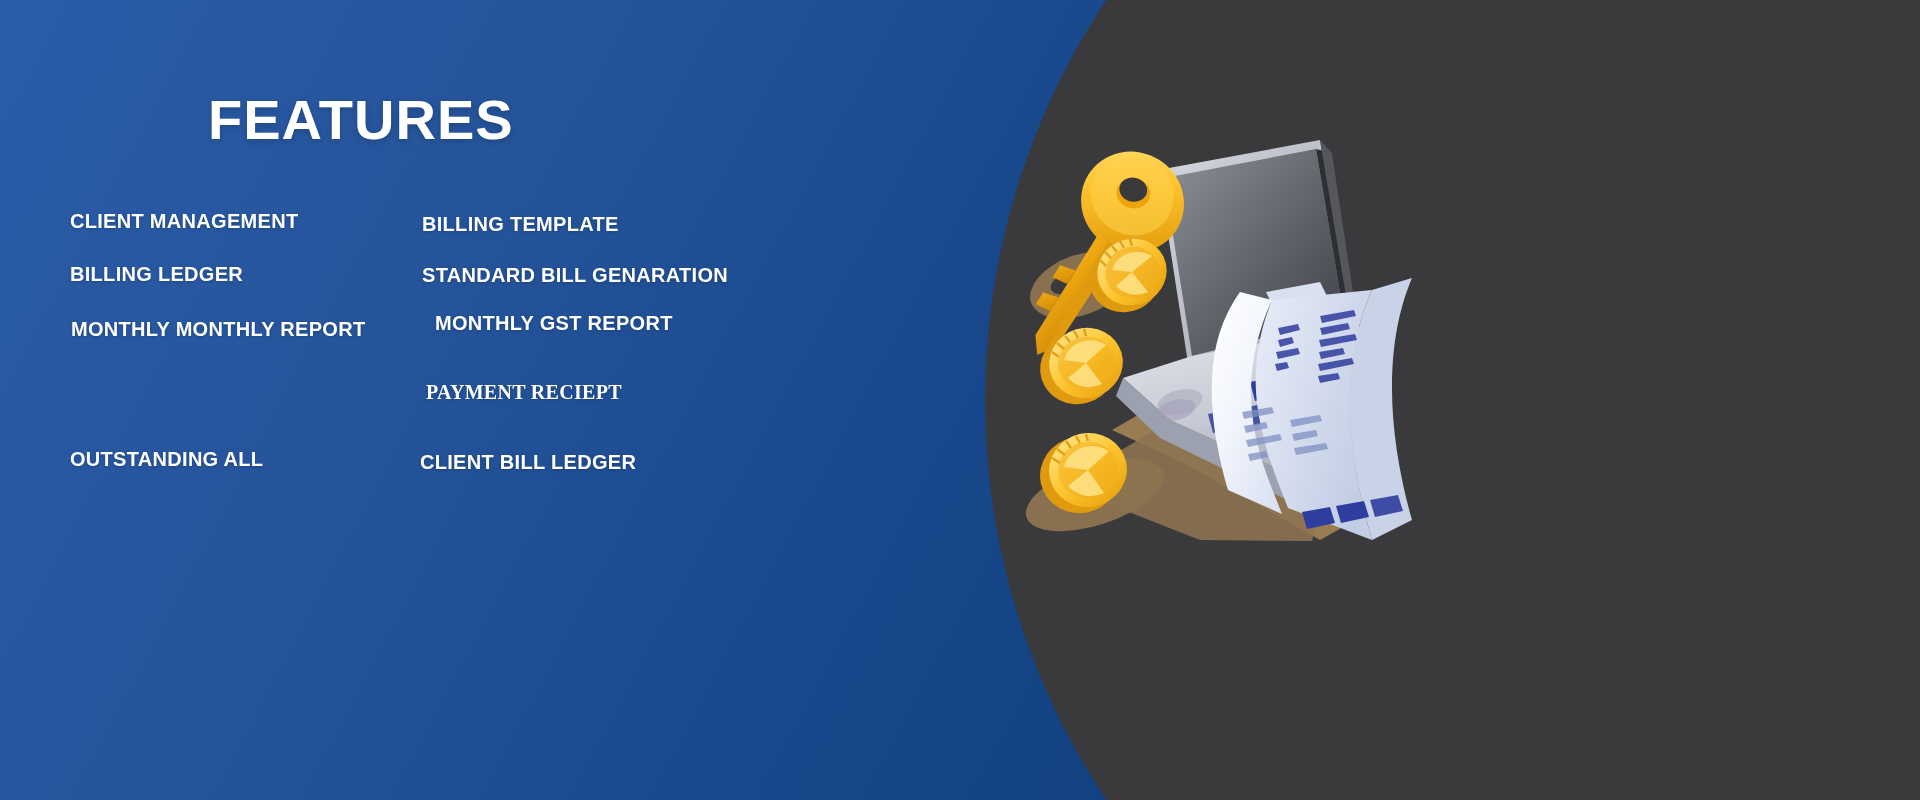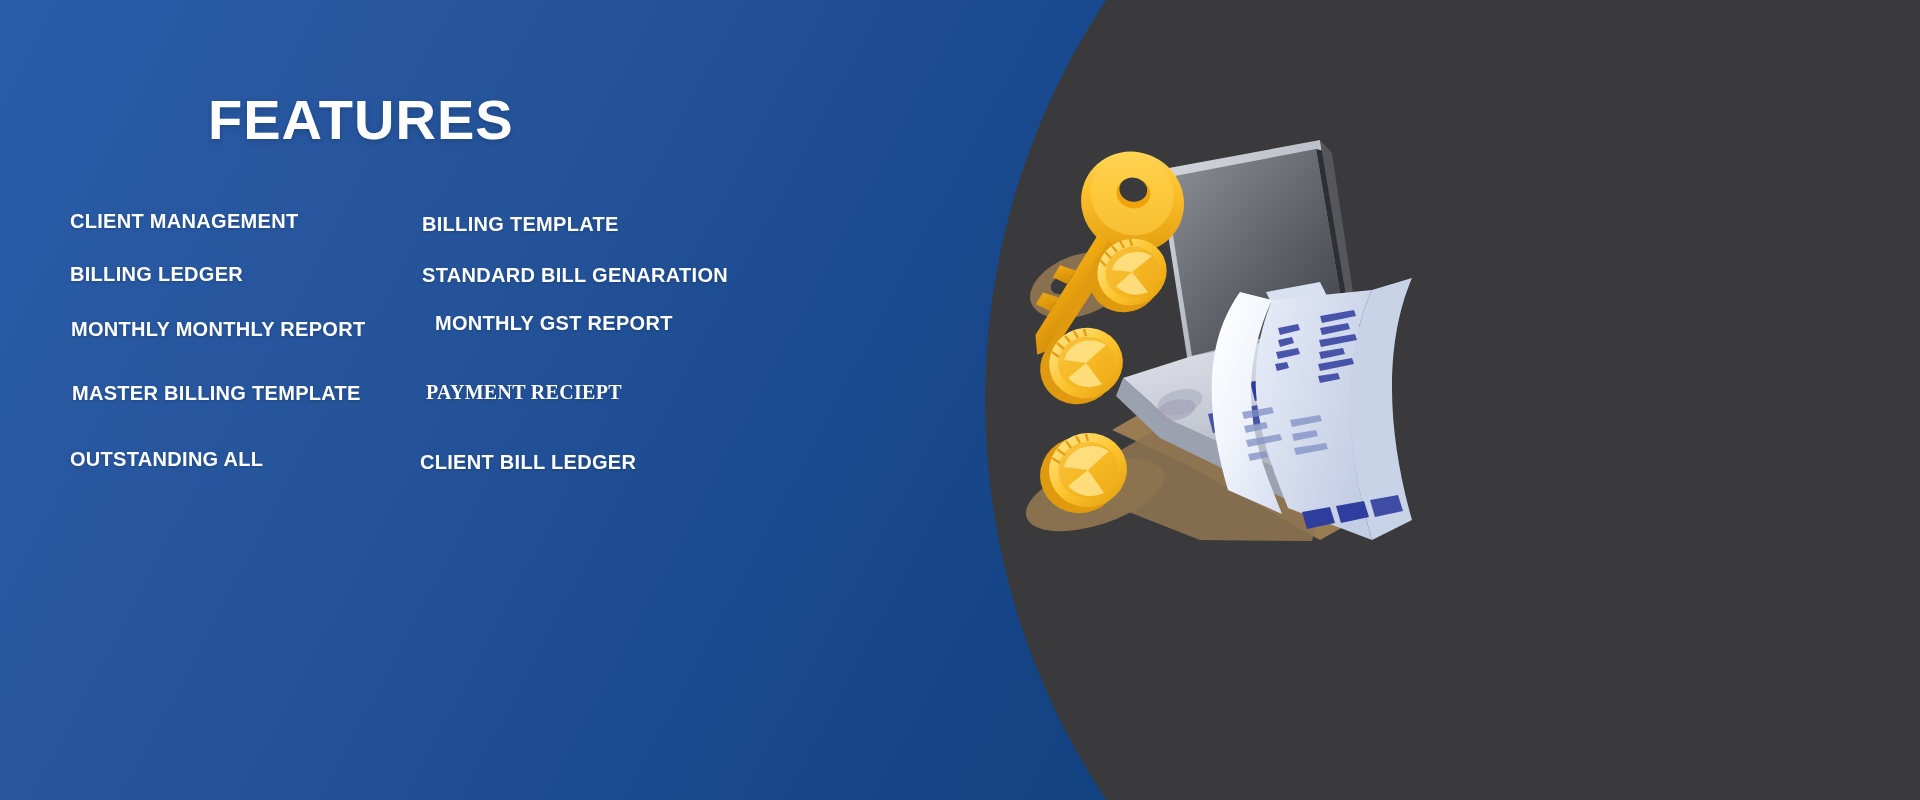--- a/index.html
+++ b/index.html
@@ -64,21 +64,20 @@
   <div class="bg-blue"></div>
   <div class="dark-circle"></div>
 
   <h1 class="headline">FEATURES</h1>
 
   <div class="features">
 
     <div class="feat" style="left:70px;  top:210px;">CLIENT MANAGEMENT</div>
     <div class="feat" style="left:70px;  top:263px;">BILLING LEDGER</div>
     <div class="feat" style="left:71px;  top:318px;">MONTHLY MONTHLY REPORT</div>
-    <div class="feat" style="left:72px;  top:382px;">MASTER BILLING TEMPLATE</div>
     <div class="feat" style="left:70px;  top:448px;">OUTSTANDING ALL</div>
 
     <div class="feat" style="left:422px; top:213px;text-align:center;">BILLING TEMPLATE</div>
     <div class="feat" style="left:422px; top:264px;">STANDARD BILL GENARATION</div>
     <div class="feat" style="left:422px; top:312px;margin-left:13px;">MONTHLY GST REPORT</div>
     <div class="feat" style="left:426px; top:381px;font-family:Liberation Serif, serif;">PAYMENT RECIEPT</div>
     <div class="feat" style="left:420px; top:451px;">CLIENT BILL LEDGER</div>
   </div>
 
   <div class="illus">

